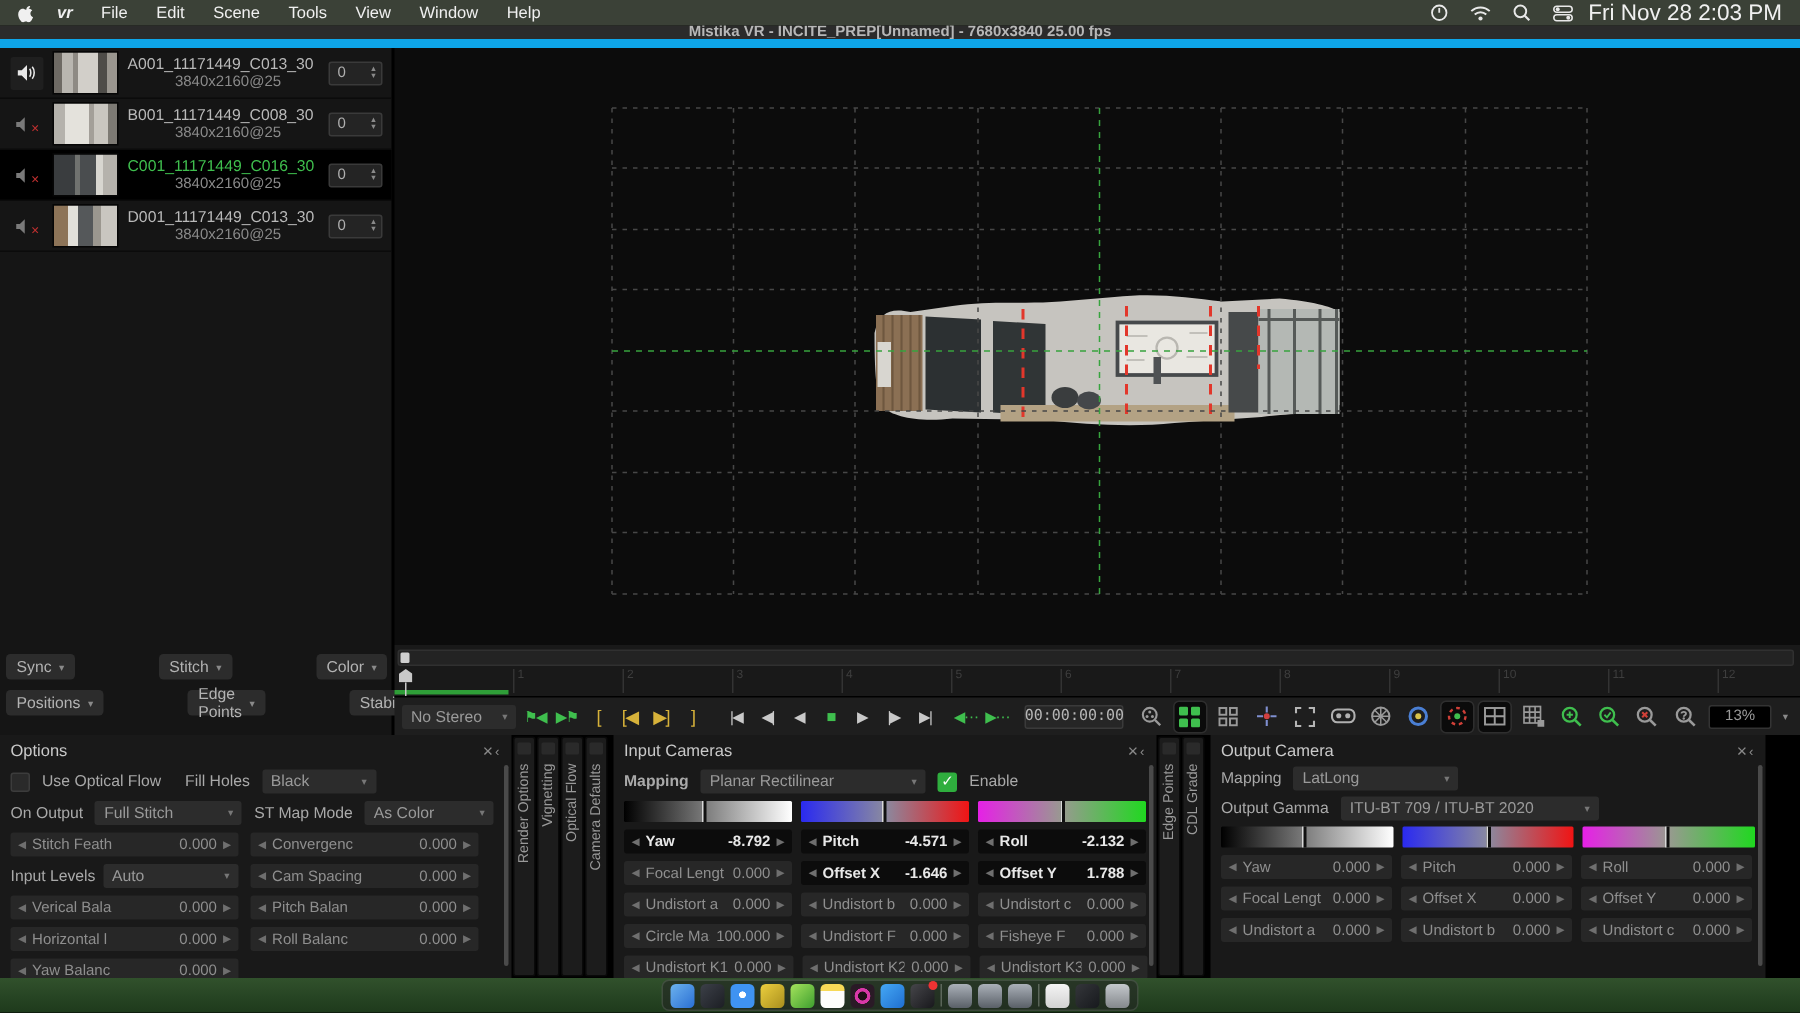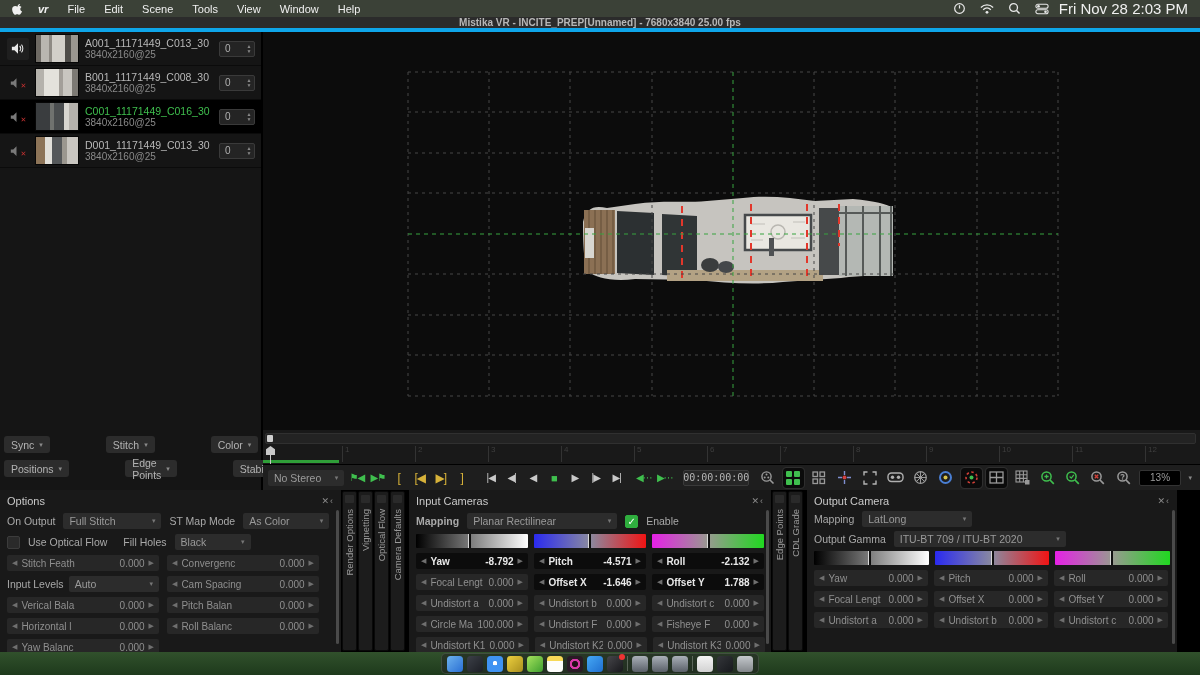--- a/index.html
+++ b/index.html
@@ -11,40 +11,40 @@
     display:flex; align-items:center; color:#f0f0f0; font-size:11px; padding:0 12px; z-index:50; }
   #menubar .apple { width:12px; height:12px; margin-right:14px; }
   #menubar .mitem { margin-right:19px; }
   #menubar .appname { font-weight:bold;font-style:italic; }
   #menubar .spacer { flex:1; }
   #menubar .statusicons { display:flex; align-items:center; gap:14px; margin-right:10px; }
   #menubar .clock { font-size:15px; }
 
   
   #titlebar { position:absolute; left:0; top:17px; width:1200px; height:15px; background:#2b2b2b;
-    border-bottom:4px solid #0ea5e9; display:flex; align-items:center; justify-content:center; }
+    border-bottom:6px solid #0ea5e9; display:flex; align-items:center; justify-content:center; }
   #titlebar .t { color:#b7b7b7; font-size:10px; font-weight:bold; }
 
   
   #clippanel { position:absolute; left:0; top:32px; width:262px; height:458px; background:#151515;
     border-right:1px solid #000; display:flex; flex-direction:column; }
   .cliprow { height:34px; display:flex; align-items:center; border-bottom:1px solid #0b0b0b; padding-left:3px; }
   .cliprow.sel { background:#000; }
   .audcell { width:30px; display:flex; align-items:center; justify-content:center; }
   .audbox { width:22px; height:22px; background:#1f1f1f; border-radius:2px; display:flex; align-items:center; justify-content:center; }
   .mutex { color:#c03030; font-size:7px; margin-left:-2px; margin-top:6px; }
   .thumb { width:44px; height:29px; margin:0 6px 0 2px; border:1px solid #060606; }
   .t1 { background:linear-gradient(90deg,#6e6a64 0 12%,#b9b6b0 12% 30%,#8e8a84 30% 38%,#d2cfc9 38% 70%,#4e4c48 70% 84%,#9a968f 84%); }
   .t2 { background:linear-gradient(90deg,#b5b2ac 0 18%,#e4e2dc 18% 55%,#a39f99 55% 64%,#c9c6c0 64% 86%,#7d7a74 86%); }
   .t3 { background:linear-gradient(90deg,#3a3d3f 0 34%,#70726f 34% 42%,#4a4d4f 42% 66%,#d8d6d0 66% 78%,#b5b2ac 78%); }
   .t4 { background:linear-gradient(90deg,#8d7458 0 22%,#e2e0da 22% 38%,#55585a 38% 62%,#9b978f 62% 74%,#c9c6c0 74%); }
   .clipmeta { flex:1; line-height:12px; }
   .clipname { color:#b9b9b9; font-size:10.5px; }
   .sel .clipname { color:#3fbf4e; }
-  .clipres { color:#8a8a8a; font-size:10px; }
+  .clipres { color:#8a8a8a; font-size:10px;text-align:center; }
   .spin { width:36px; height:16px; margin-right:6px; background:#242424; border:1px solid #3a3a3a;
     border-radius:2px; display:flex; align-items:center; }
   .spin .v { flex:1; color:#b0b0b0; font-size:10px; padding-left:5px; }
   .spin .arrs { width:10px; display:flex; flex-direction:column; align-items:center; line-height:5px; }
   .spin .arrs span { color:#8a8a8a; font-size:5px; }
 
   
   #lefttools { margin-top:auto; padding:5px 4px 6px 4px; }
   .ltrow { display:flex; align-items:center; margin-bottom:7px;gap:48px; }
   .lbtn { background:#2c2c2c; border-radius:3px; color:#b3b3b3; font-size:10.5px; height:17px;
@@ -570,37 +570,37 @@
 </div>
 
 <div id="bottom" data-name="bottom-panel-row">
 
   <div class="panel" style="width:341px" data-name="options-panel">
     <div class="phead">
       <span class="pt" data-name="panel-title">Options</span>
       <span class="pico" data-name="panel-collapse-icon">✕‹</span>
     </div>
     <div class="prow">
-      <span class="lbl">On Output</span>
-      <div class="drop" style="width:98px" data-name="on-output-dropdown">
-        <span>Full Stitch</span>
-          <span class="c" data-name="chevron-down-icon">▾</span>
-      </div>
-      <span class="lbl">ST Map Mode</span>
-      <div class="drop" style="width:86px" data-name="st-map-mode-dropdown">
-        <span>As Color</span>
-          <span class="c" data-name="chevron-down-icon">▾</span>
-      </div>
-    </div>
-    <div class="prow">
       <div class="cb" data-name="use-optical-flow-checkbox"></div>
       <span class="lbl">Use Optical Flow</span>
       <span class="lbl" style="margin-left:8px">Fill Holes</span>
       <div class="drop" style="width:76px" data-name="fill-holes-dropdown">
         <span>Black</span>
+          <span class="c" data-name="chevron-down-icon">▾</span>
+      </div>
+    </div>
+    <div class="prow">
+      <span class="lbl">On Output</span>
+      <div class="drop" style="width:98px" data-name="on-output-dropdown">
+        <span>Full Stitch</span>
+          <span class="c" data-name="chevron-down-icon">▾</span>
+      </div>
+      <span class="lbl">ST Map Mode</span>
+      <div class="drop" style="width:86px" data-name="st-map-mode-dropdown">
+        <span>As Color</span>
           <span class="c" data-name="chevron-down-icon">▾</span>
       </div>
     </div>
     <div class="prow">
       <div class="param" style="width:152px" data-name="param-stitch-feather">
           <span class="pa">◀</span>
           <span class="pl">Stitch Feath</span>
           <span class="pv">0.000</span>
           <span class="pa">▶</span>
         </div>

